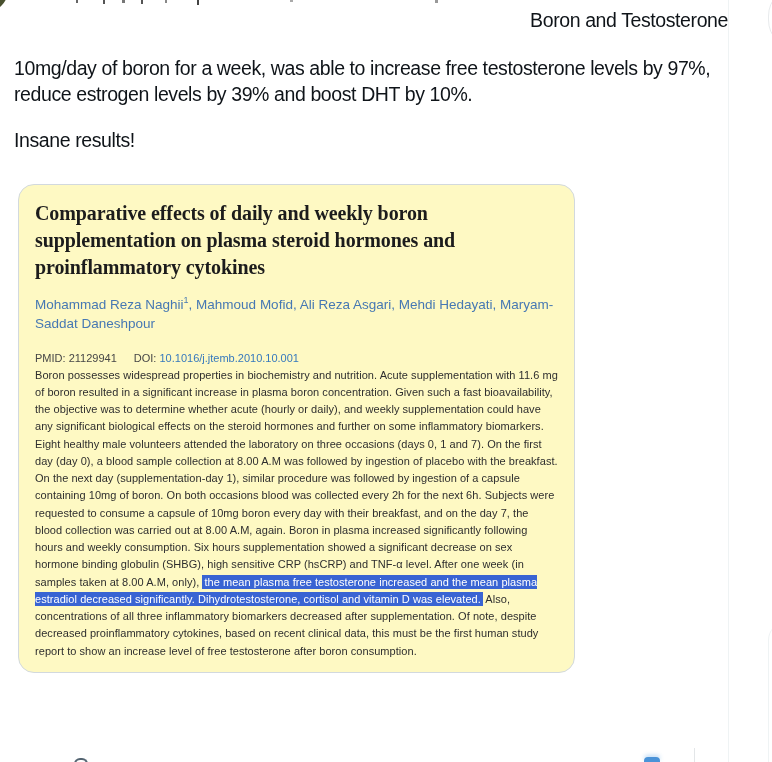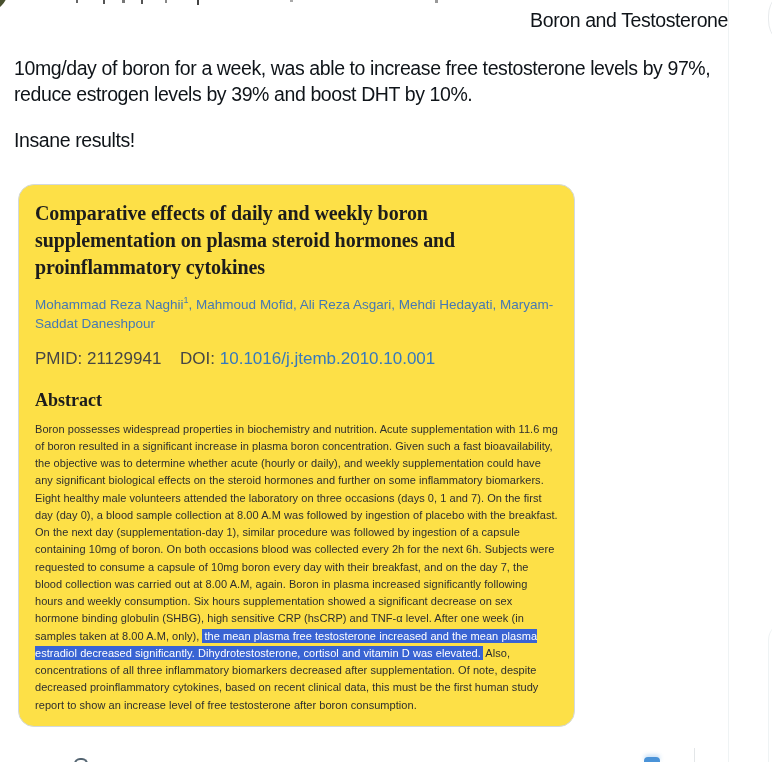--- a/index.html
+++ b/index.html
@@ -27,34 +27,34 @@
     background:radial-gradient(circle at 35% 35%, #6b7a4a, var(--avatar-green) 70%);
   }
   .tw{position:absolute; left:14px; width:714px; color:var(--tweet-text);
       font-size:19.5px; line-height:26px; letter-spacing:-0.4px;}
   .tw-title{top:7px;text-align:right;}
   .tw-body{top:55px;}
   .tw-excl{top:127px;}
   
   .card{
     position:absolute; left:18px; top:184px; width:557px;
-    background:#fde047; border:1px solid var(--card-border); border-radius:16px;
+    background:#fef9c3; border:1px solid var(--card-border); border-radius:16px;
     padding:15px 16px 12px 16px; overflow:hidden;
   }
   .card-title{
     font-family:"Liberation Serif", serif; font-weight:bold;
     font-size:20px; line-height:27px; color:#1c1c1c; letter-spacing:-0.1px;
     margin-bottom:10px;
   }
   .authors{font-size:13.5px; line-height:19px; color:var(--link-blue); margin-bottom:17px;}
   .authors sup{font-size:9px; color:var(--link-blue);}
   .affil-row{font-size:11.5px; line-height:17px; color:var(--meta-text); margin-bottom:3px;}
   .affil-row .plus{margin-left:8px; font-size:13px; color:#3a3a3a;}
   .affil-row .expand{margin-left:3px; color:#3a3a3a; cursor:pointer;}
-  .ids-row{font-size:17px; line-height:17px; color:var(--meta-text);}
+  .ids-row{font-size:11px; line-height:17px; color:var(--meta-text);}
   .ids-row .doi-label{margin-left:14px;}
   .ids-row a{color:var(--doi-link-blue); text-decoration:none; cursor:pointer;}
   .abstract-h{
     font-family:"Liberation Serif", serif; font-weight:bold;
     font-size:18px; color:#1c1c1c; margin:23px 0 10px 0;
   }
   .abstract{
     font-size:11px; line-height:17.25px; color:var(--abstract-text);
     letter-spacing:0.05px;
   }
@@ -113,21 +113,20 @@
       <p class="authors"><span>Mohammad Reza Naghii</span><sup>1</sup><span>, Mahmoud Mofid, Ali Reza Asgari, Mehdi Hedayati, Maryam-Saddat Daneshpour</span></p>
 
 
       <div class="ids-row">
         <span>PMID:</span>
         <span>21129941</span>
         <span class="doi-label">DOI:</span>
         <a class="doi-link">10.1016/j.jtemb.2010.10.001</a>
       </div>
 
-      <h3 class="abstract-h">Abstract</h3>
 
       <p class="abstract"><span>Boron possesses widespread properties in biochemistry and nutrition. Acute supplementation with 11.6 mg of boron resulted in a significant increase in plasma boron concentration. Given such a fast bioavailability, the objective was to determine whether acute (hourly or daily), and weekly supplementation could have any significant biological effects on the steroid hormones and further on some inflammatory biomarkers. Eight healthy male volunteers attended the laboratory on three occasions (days 0, 1 and 7). On the first day (day 0), a blood sample collection at 8.00 A.M was followed by ingestion of placebo with the breakfast. On the next day (supplementation-day 1), similar procedure was followed by ingestion of a capsule containing 10mg of boron. On both occasions blood was collected every 2h for the next 6h. Subjects were requested to consume a capsule of 10mg boron every day with their breakfast, and on the day 7, the blood collection was carried out at 8.00 A.M, again. Boron in plasma increased significantly following hours and weekly consumption. Six hours supplementation showed a significant decrease on sex hormone binding globulin (SHBG), high sensitive CRP (hsCRP) and TNF-α level. After one week (in samples taken at 8.00 A.M, only), </span><span class="hl">the mean plasma free testosterone increased and the mean plasma estradiol decreased significantly. Dihydrotestosterone, cortisol and vitamin D was elevated.</span><span> Also, concentrations of all three inflammatory biomarkers decreased after supplementation. Of note, despite decreased proinflammatory cytokines, based on recent clinical data, this must be the first human study report to show an increase level of free testosterone after boron consumption.</span></p>
     </div>
 
     <div class="reply-frag"></div>
     <div class="bookmark-frag"></div>
     <div class="action-divider"></div>
   </div>
 
   <div class="search-pill-frag"></div>

